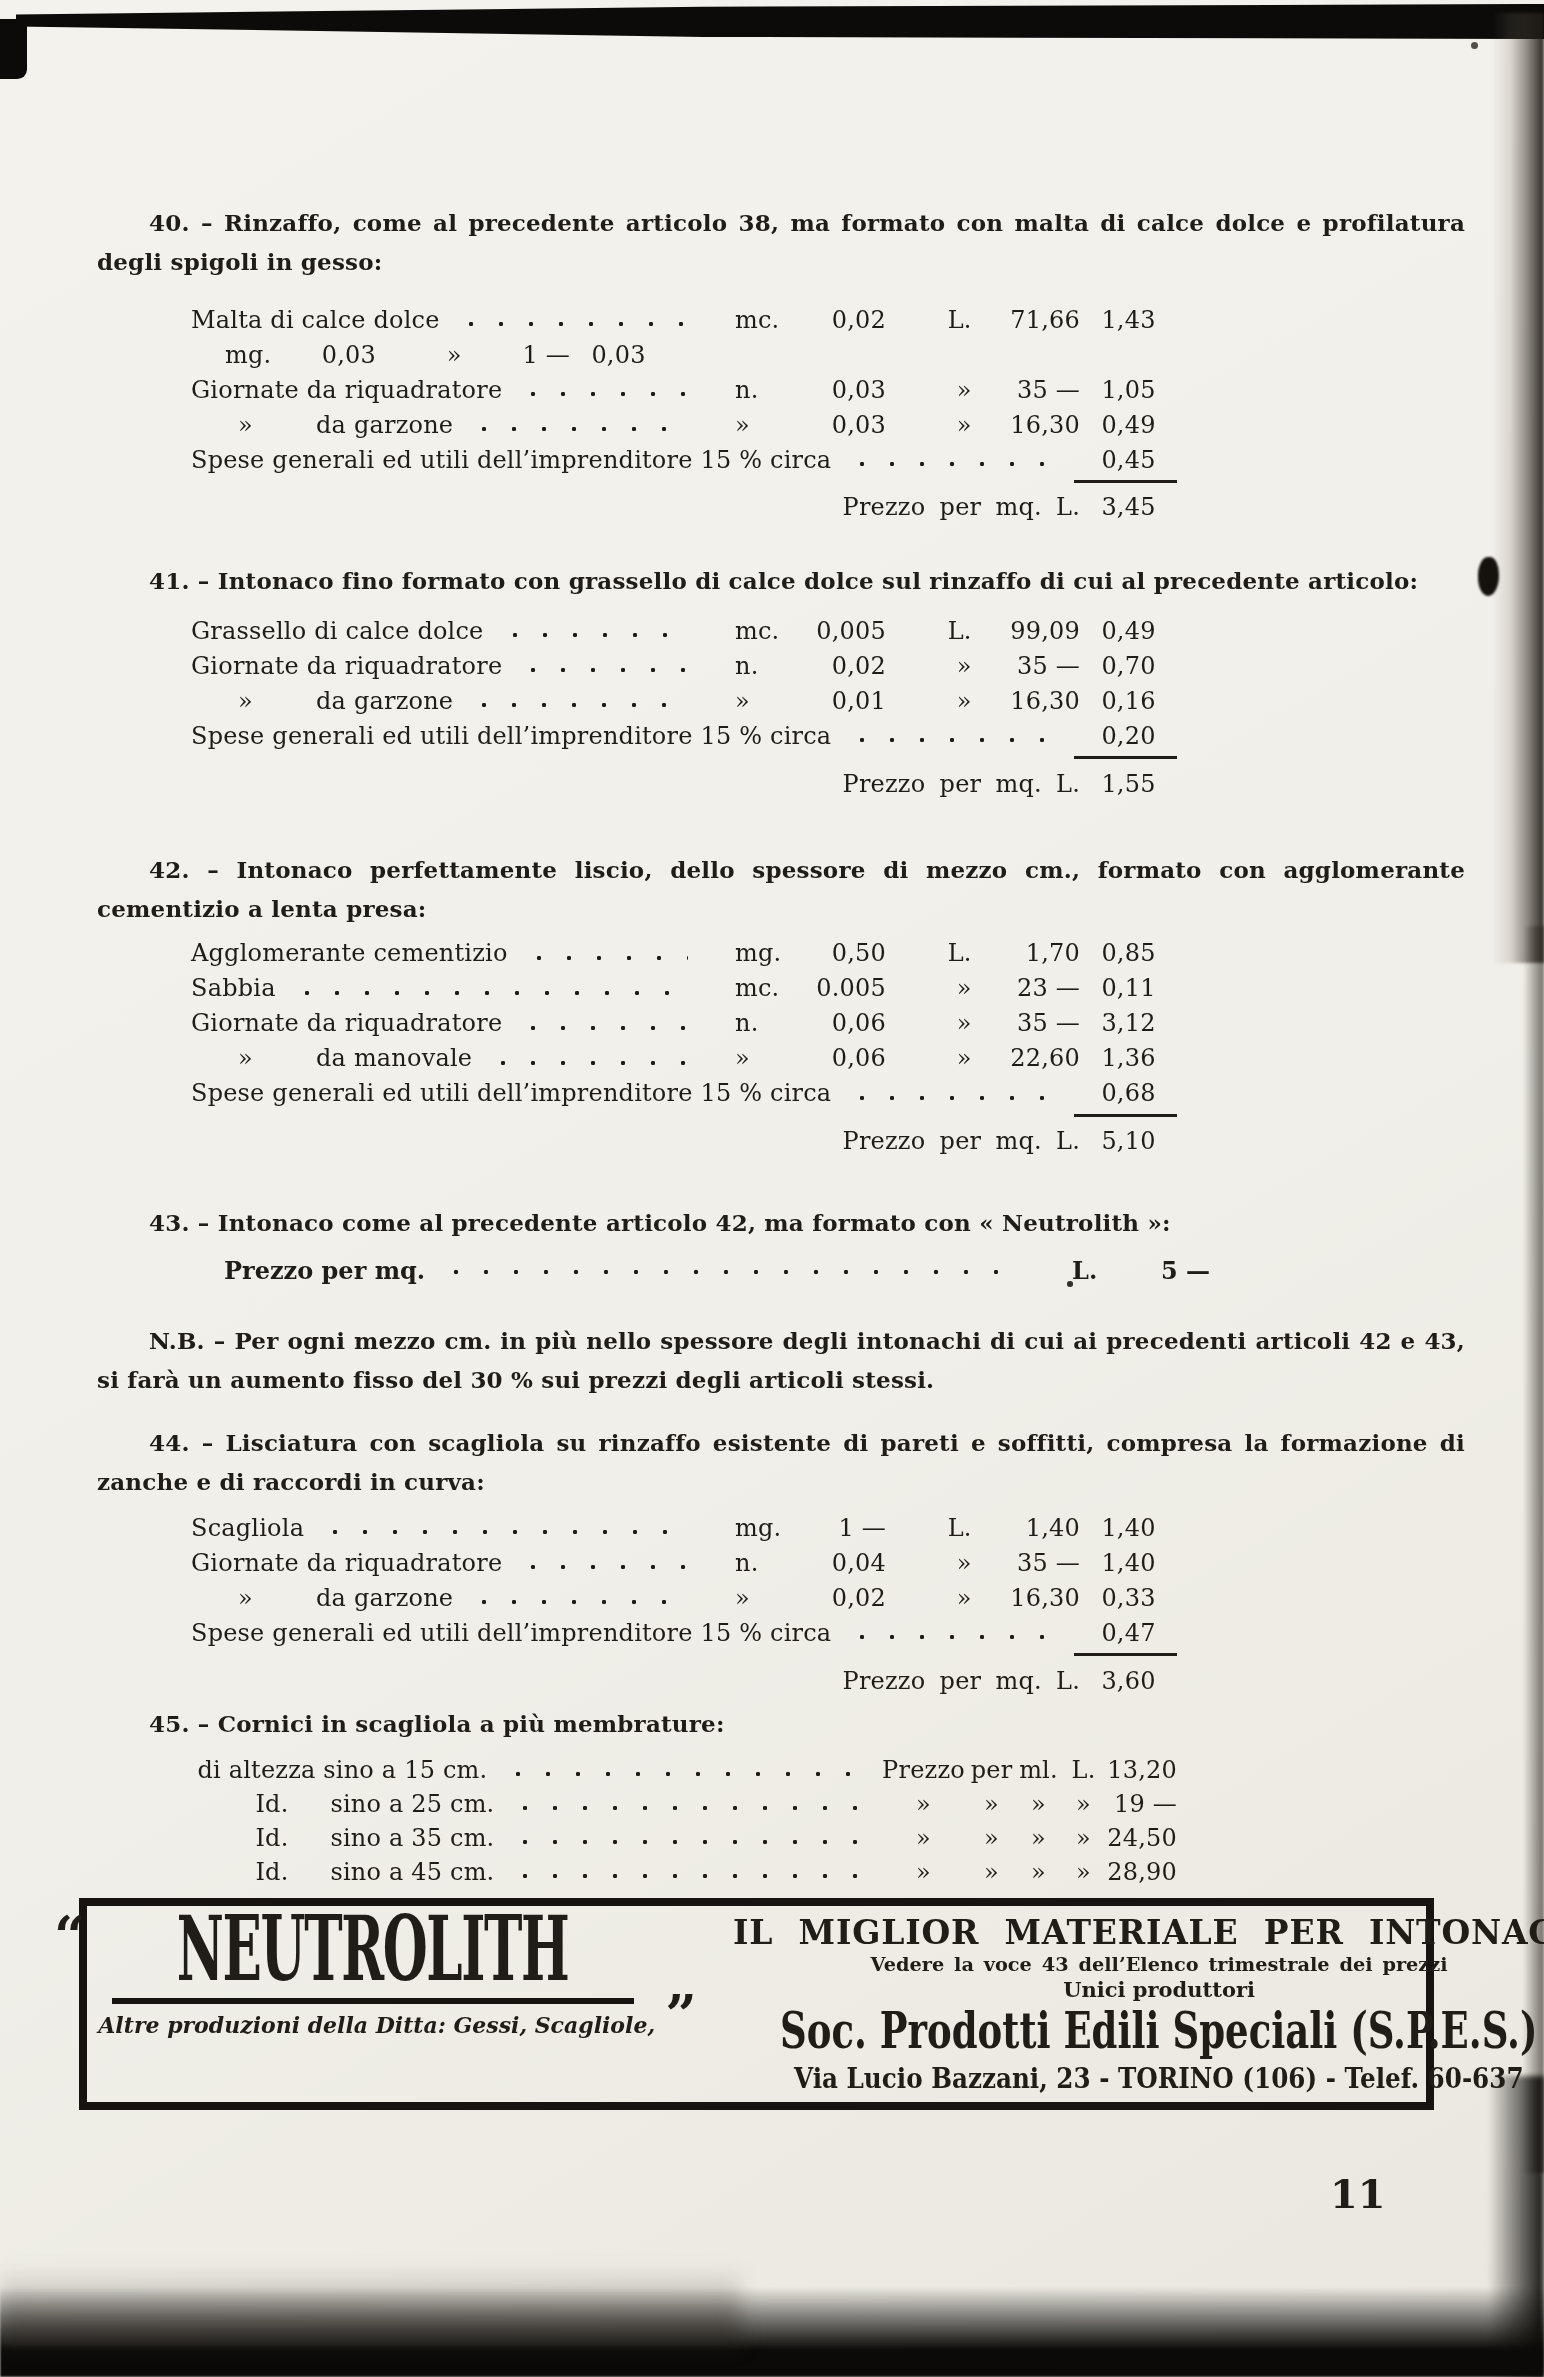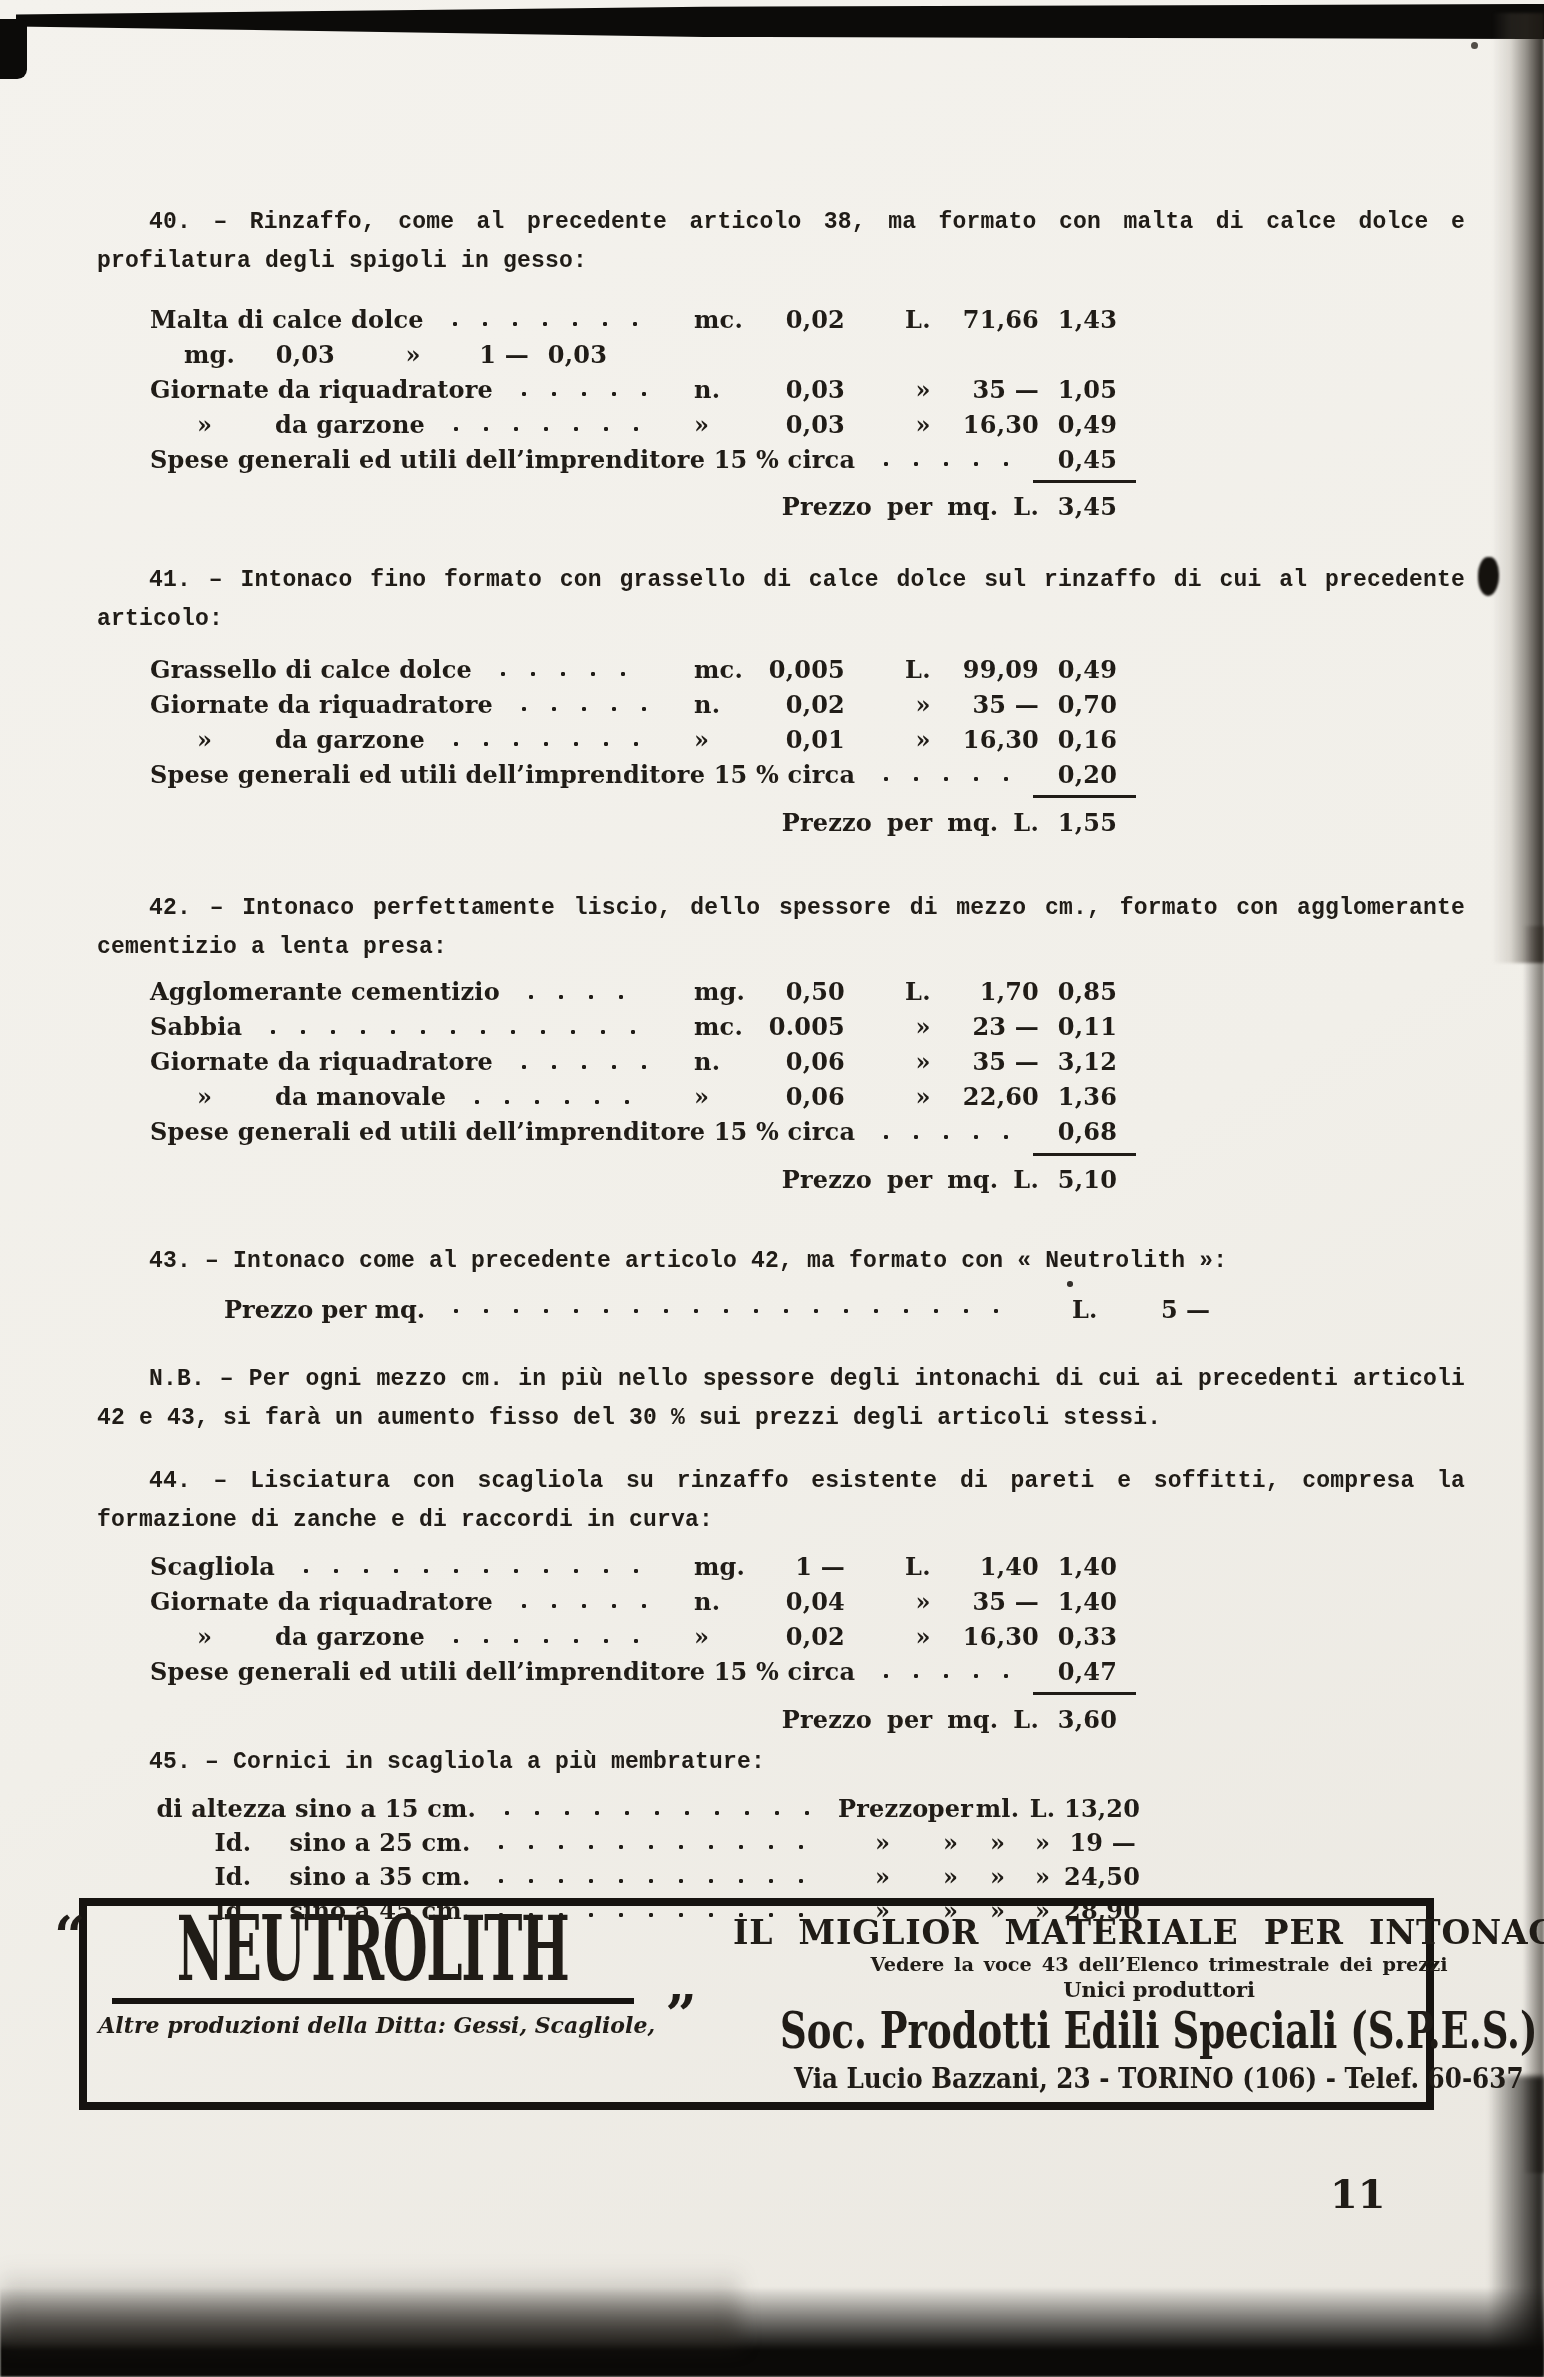--- a/index.html
+++ b/index.html
@@ -22,22 +22,22 @@
   .band-bottom{position:absolute;left:0;right:0;bottom:0;height:90px;filter:blur(0.8px);
     background:linear-gradient(to top,#0b0a08 0%,#0b0a08 30%,rgba(11,10,8,.55) 62%,transparent 100%);}
   .band-bottom2{position:absolute;left:0;bottom:31px;width:740px;height:105px;filter:blur(9.7px);
     background:linear-gradient(to top,rgba(40,35,28,.5),transparent 75%);}
   .ink-blob{position:absolute;left:1478px;top:557px;width:21px;height:39px;background:#15120e;
     border-radius:50% 45% 55% 50%;filter:blur(1.2px);}
   .speck1{position:absolute;left:1471px;top:42px;width:7.2px;height:7.2px;border-radius:50%;background:#35302a;opacity:.85;}
   .speck2{position:absolute;left:1067px;top:1281px;width:5.6px;height:5.6px;border-radius:50%;background:#201c17;opacity:.9;}
   
   .content{position:absolute;left:97px;top:203px;width:1368px;}
-  .para{font-size:23px;line-height:39px;font-weight:700;text-align:justify;text-indent:52px;margin:0;letter-spacing:0.2px;font-family:Liberation Mono, monospace;}
-  .ctable{margin-left:53px;width:986px;font-size:24px;font-weight:700;letter-spacing:0.2px;}
+  .para{font-size:23px;line-height:39px;font-weight:700;text-align:justify;text-indent:52px;margin:0;letter-spacing:0.2px;}
+  .ctable{margin-left:94px;width:986px;font-size:24px;font-weight:400;letter-spacing:0.2px;}
   .crow{display:flex;align-items:flex-end;height:35px;}
   .c-label{flex:1 1 auto;display:flex;align-items:flex-end;min-width:0;}
   .lbl{white-space:nowrap;}
   .leader{flex:1 1 auto;height:24px;margin:0 13px 0 16px;
     background-image:radial-gradient(circle,#201c17 2px,transparent 2.5px);
     background-size:30px 6.4px;background-repeat:repeat-x;background-position:left bottom 6.4px;}
   .row-mark{display:inline-block;width:125px;padding-left:47px;box-sizing:border-box;}
   .c-unit{width:105px;padding-left:34px;box-sizing:border-box;white-space:nowrap;}
   .c-qty{width:80px;text-align:right;white-space:nowrap;}
   .c-cur{width:105px;text-align:right;padding-right:19.3px;box-sizing:border-box;white-space:nowrap;}

